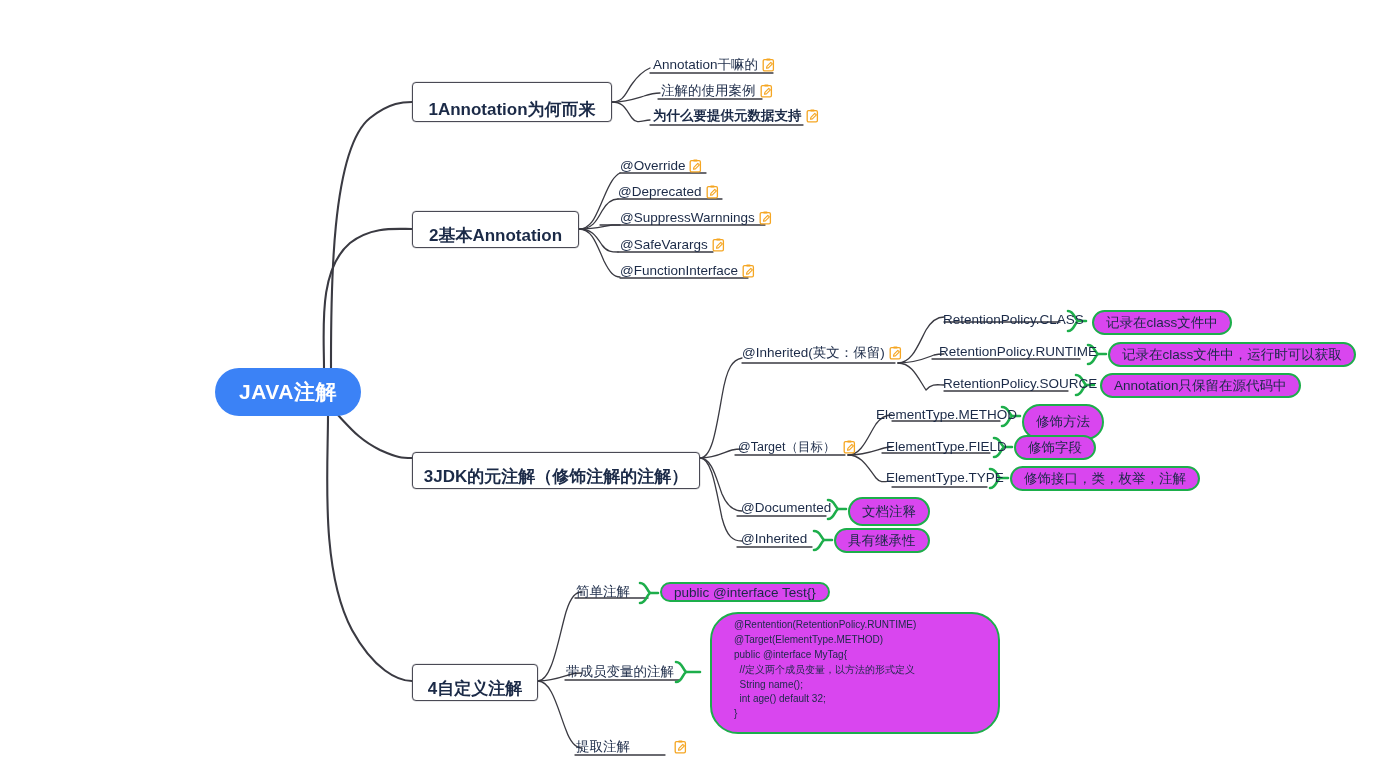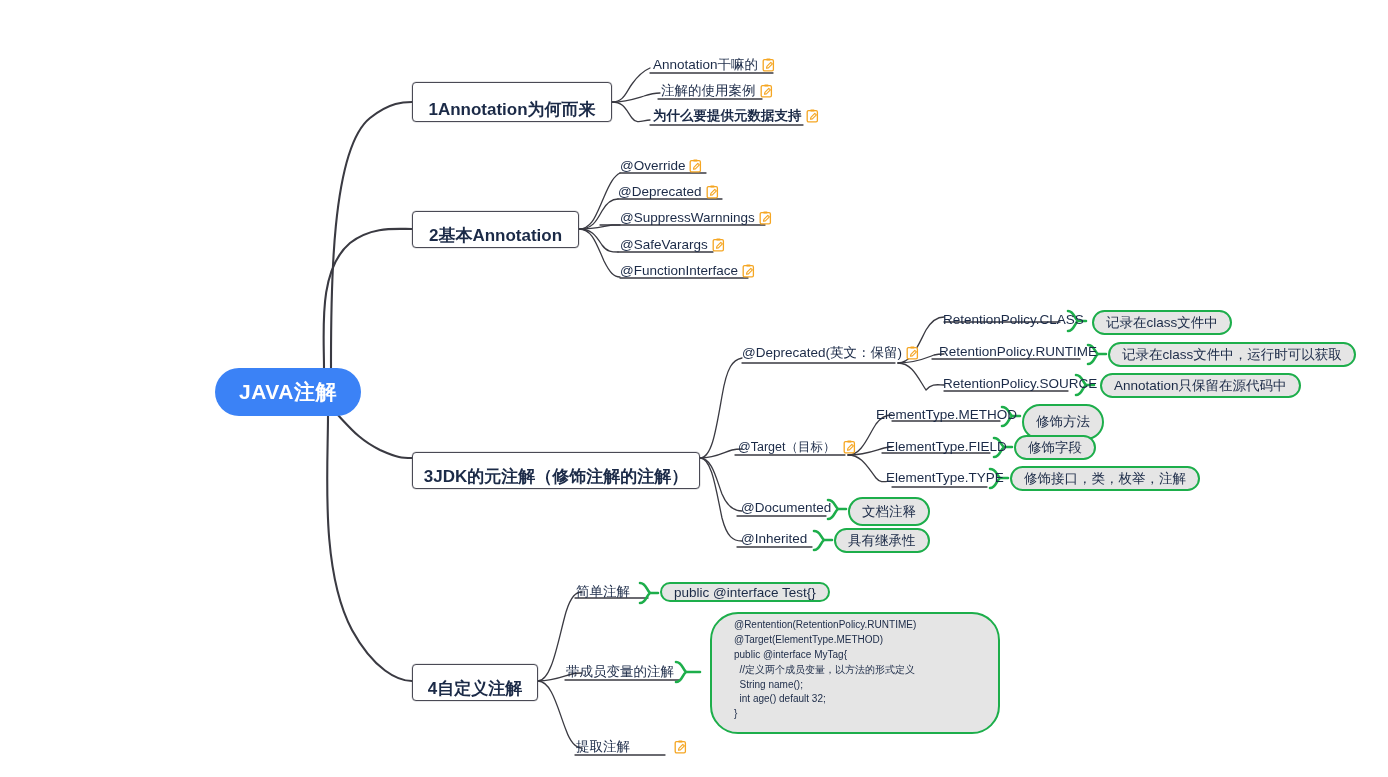--- a/index.html
+++ b/index.html
@@ -63,21 +63,21 @@
     gap: 4px;
     line-height: 1;
   }
   .leaf-node.bold { font-weight: bold; }
   .leaf-node.small { font-size: 12.5px; }
 
   
   .green-node {
     border: 2px solid #1DAE4B;
     border-radius: 18px;
-    background: #e5e5e5;
+    background: #d946ef;
     color: #1b2a47;
     font-size: 13.5px;
     display: flex;
     align-items: center;
     justify-content: center;
     padding: 0 12px;
   }
   .green-node.code {
     border-radius: 28px;
     align-items: flex-end;
@@ -286,21 +286,21 @@
         <path d="M8.8 4.3 L10.4 5.9 L6.4 9.9 L4.5 10.3 L4.9 8.4 Z" fill="#fff" stroke="#F5A623" stroke-width="1.1" stroke-linejoin="round"></path>
       </svg>
     </span>
 </div>
 
 <div class="node box-node" style="left:412px; top:452px; width:288px; height:37px;">
   <span>3JDK的元注解（修饰注解的注解）</span>
 </div>
 
 <div class="node leaf-node" style="left:742px; top:346px;">
-  <span>@Deprecated(英文：保留)</span>
+  <span>@Inherited(英文：保留)</span>
   <span class="note-icon">
       <svg width="13" height="14" viewBox="0 0 13 14">
         <rect x="1.2" y="1.6" width="10.2" height="11.2" rx="1.3" fill="#fff" stroke="#F5A623" stroke-width="1.3"></rect>
         <rect x="4.2" y="0.4" width="4.4" height="2.2" rx="0.8" fill="#F5A623"></rect>
         <path d="M8.8 4.3 L10.4 5.9 L6.4 9.9 L4.5 10.3 L4.9 8.4 Z" fill="#fff" stroke="#F5A623" stroke-width="1.1" stroke-linejoin="round"></path>
       </svg>
     </span>
 </div>
 
 <div class="node leaf-node small" style="left:738px; top:440px;gap:8px;">

